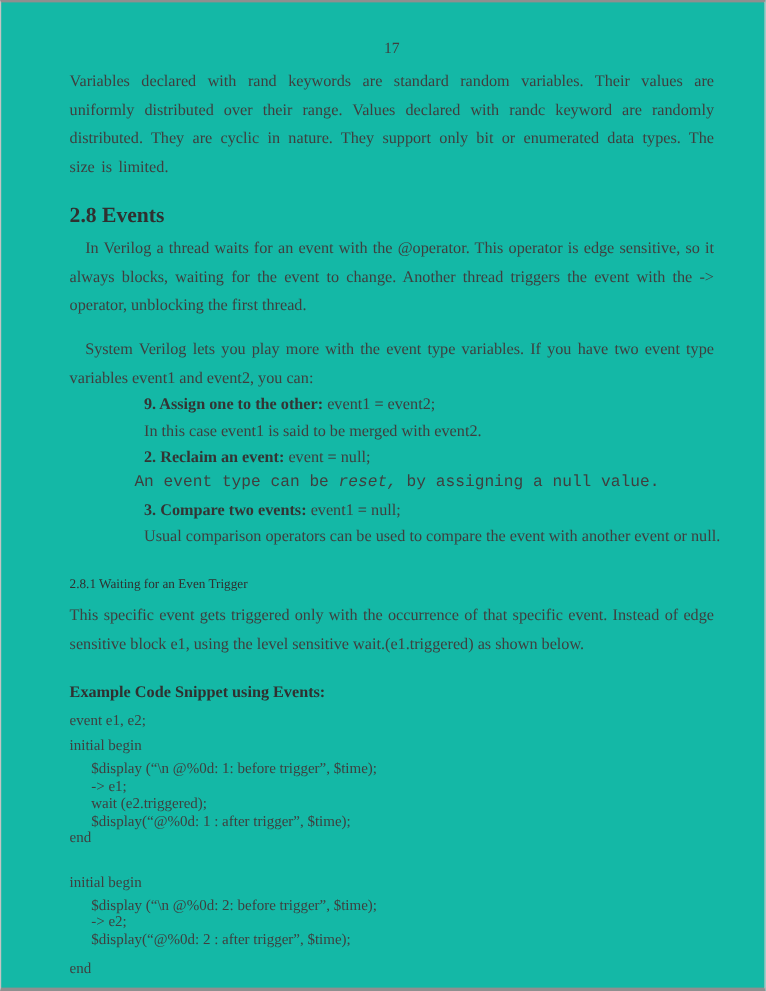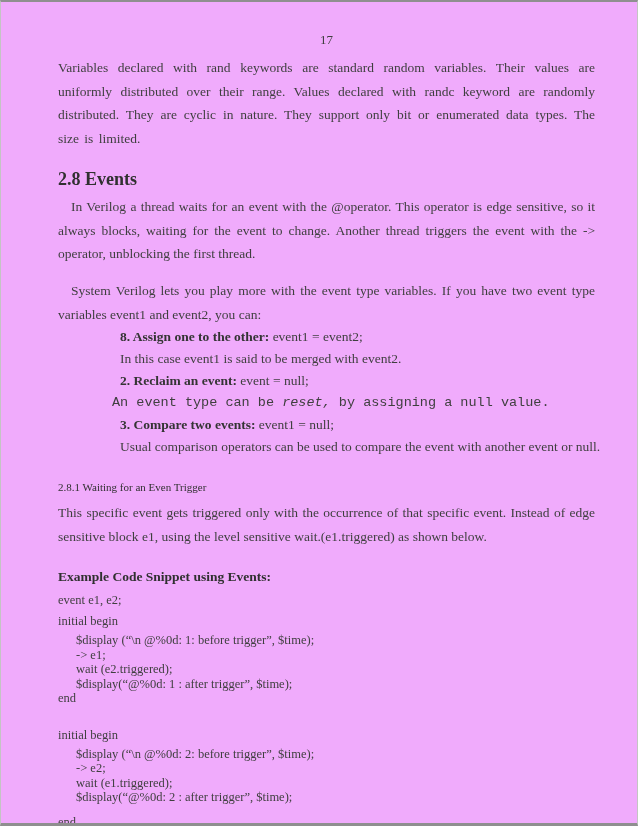--- a/index.html
+++ b/index.html
@@ -5,21 +5,21 @@
   html, body {
     margin: 0;
     padding: 0;
     background: #e9e9e9;
   }
   .page {
     position: relative;
     width: 638px;
     height: 826px;
     margin: 0;
-    background: #f0abfc;
+    background: #14b8a6;
     box-sizing: border-box;
     border-top: 2px solid #8f8f8f;
     border-bottom: 3px solid #8f8f8f;
     border-left: 1px solid #c4c4c4;
     border-right: 1px solid #c4c4c4;
     font-family: "Liberation Serif", "DejaVu Serif", serif;
     color: #3f3f3f;
     overflow: hidden;
   }
   .content {
@@ -109,21 +109,21 @@
 
     <p class="para intro">Variables declared with rand keywords are standard random variables. Their values are uniformly distributed over their range. Values declared with randc keyword are randomly distributed. They are cyclic in nature. They support only bit or enumerated data types. The size is limited.</p>
 
     <h1 class="sec">2.8 Events</h1>
 
     <p class="para indent after-h1">In Verilog a thread waits for an event with the @operator. This operator is edge sensitive, so it always blocks, waiting for the event to change. Another thread triggers the event with the -&gt; operator, unblocking the first thread.</p>
 
     <p class="para indent" style="margin:0;">System Verilog lets you play more with the event type variables. If you have two event type variables event1 and event2, you can:</p>
 
     <div class="list">
-      <div class="line"><span class="lbl">8. Assign one to the other:</span><span> event1 = event2;</span></div>
+      <div class="line"><span class="lbl">9. Assign one to the other:</span><span> event1 = event2;</span></div>
       <div class="line">In this case event1 is said to be merged with event2.</div>
       <div class="line"><span class="lbl">2. Reclaim an event:</span><span> event = null;</span></div>
       <div class="line note-reset"><span>An event type can be </span><span class="it">reset,</span><span> by assigning a null value.</span></div>
       <div class="line"><span class="lbl">3. Compare two events:</span><span> event1 = null;</span></div>
       <div class="line">Usual comparison operators can be used to compare the event with another event or null.</div>
     </div>
 
     <h2 class="subsec">2.8.1 Waiting for an Even Trigger</h2>
 
     <p class="para after-h2">This specific event gets triggered only with the occurrence of that specific event. Instead of edge sensitive block e1, using the level sensitive wait.(e1.triggered) as shown below.</p>
@@ -139,20 +139,19 @@
         <div class="cline">-&gt; e1;</div>
         <div class="cline">wait (e2.triggered);</div>
         <div class="cline">$display(“@%0d: 1 : after trigger”, $time);</div>
       </div>
       <div class="cline end1">end</div>
 
       <div class="cline begin2">initial begin</div>
       <div class="inner">
         <div class="cline">$display (“\n @%0d: 2: before trigger”, $time);</div>
         <div class="cline">-&gt; e2;</div>
-        <div class="cline">wait (e1.triggered);</div>
         <div class="cline">$display(“@%0d: 2 : after trigger”, $time);</div>
       </div>
       <div class="cline end2">end</div>
     </div>
 
   </div>
 </div>
 
 </body></html>

